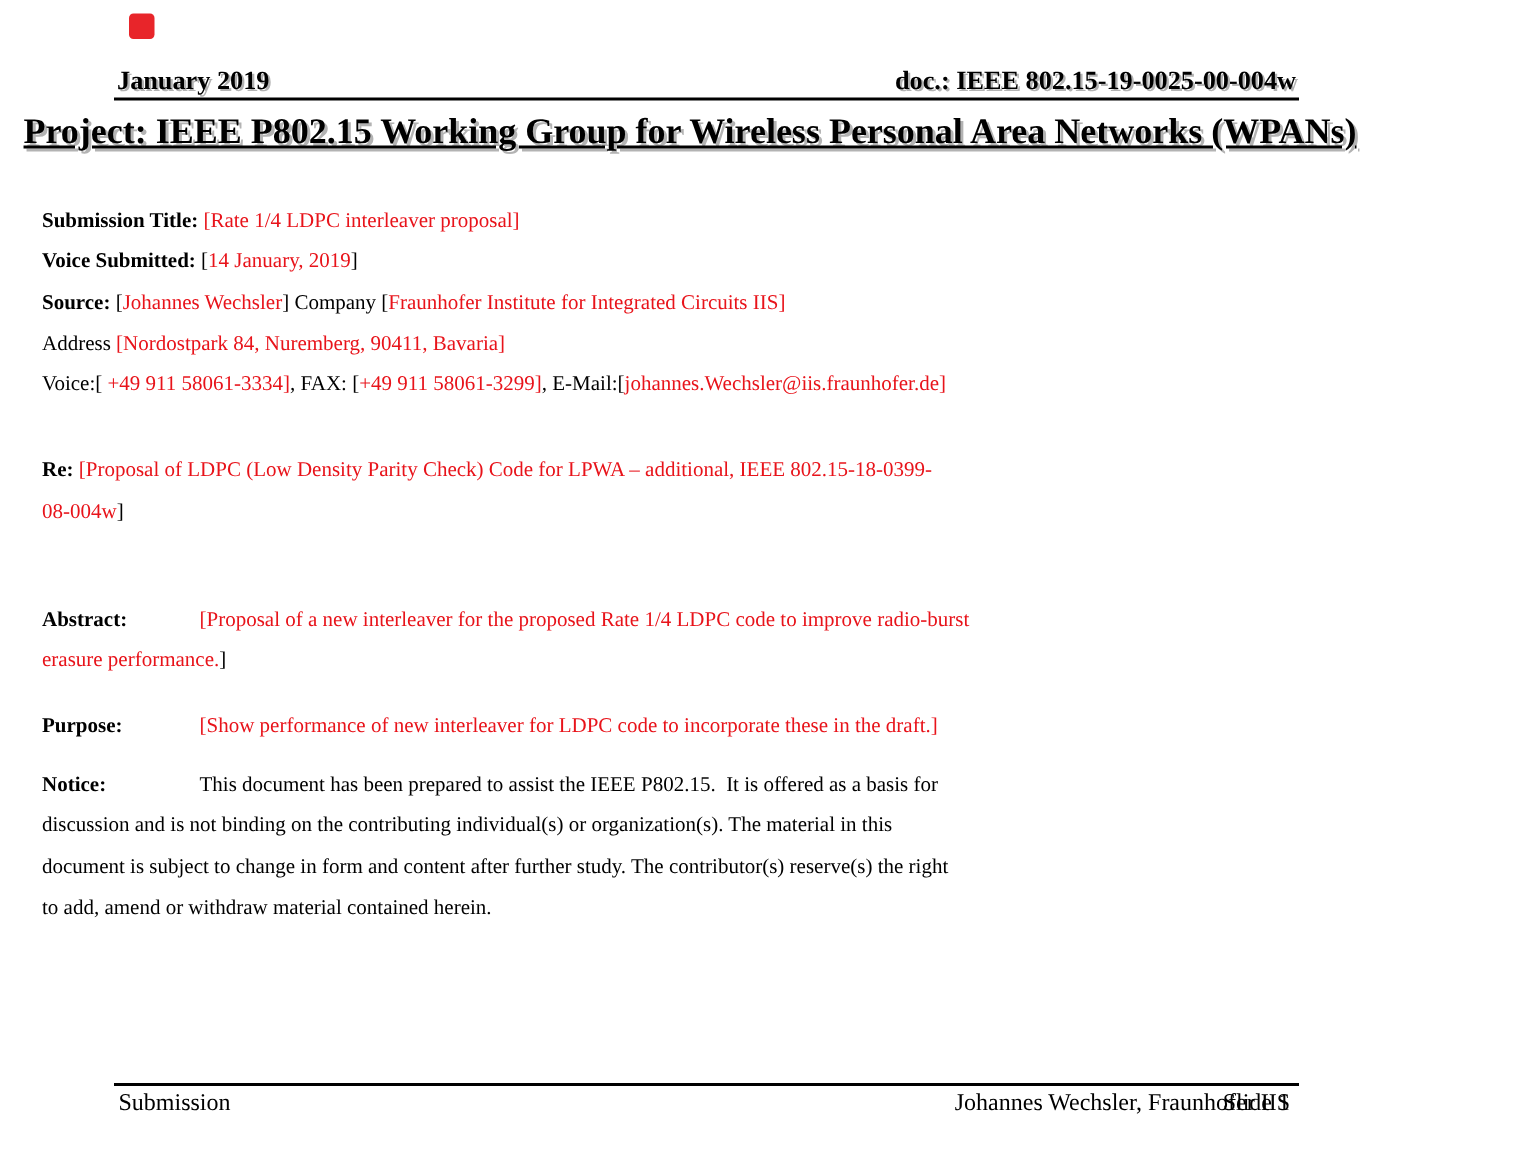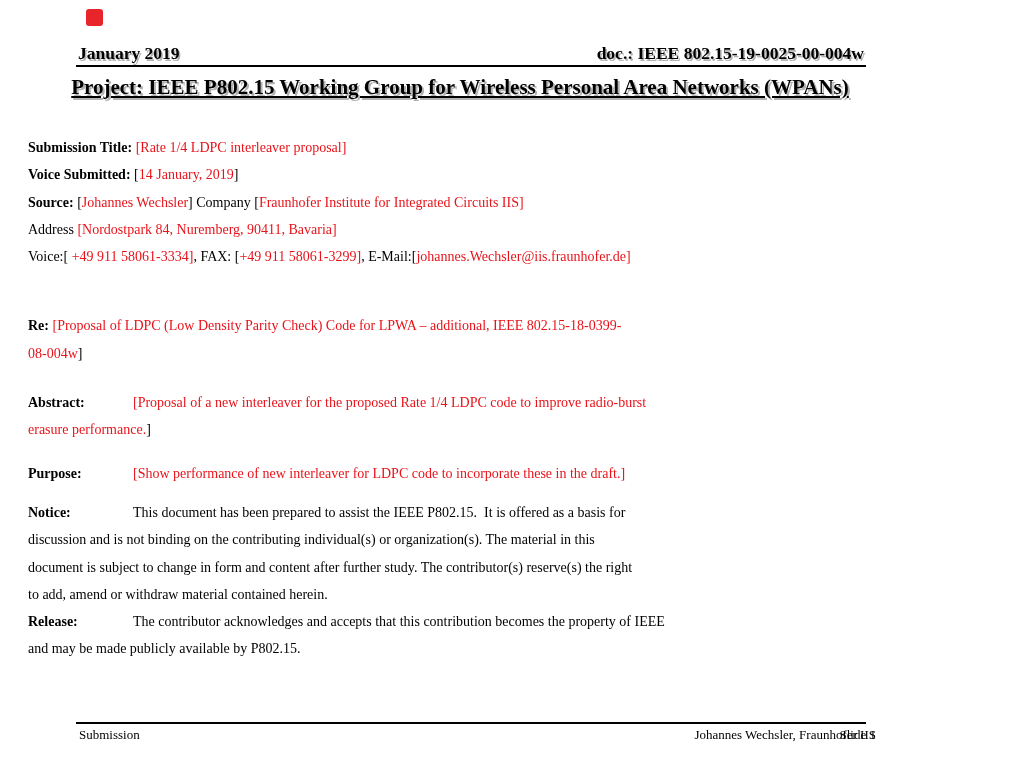--- a/index.html
+++ b/index.html
@@ -10,38 +10,38 @@
   
   .corner-marker{position:absolute;left:86px;top:9px;width:17px;height:17px;border-radius:3px;}
   
   .hdr{position:absolute;left:76px;right:54px;top:44px;height:21px;border-bottom:2px solid #000;}
   .hdr-date{position:absolute;left:2px;bottom:1px;font-size:17.5px;font-weight:bold;
             text-shadow:1.5px 1.5px 0 #b3b3b3;}
   .hdr-doc{position:absolute;right:2px;bottom:1px;font-size:17.5px;font-weight:bold;
            text-shadow:1.5px 1.5px 0 #b3b3b3;margin-left:44px;}
   
   .ttl{position:absolute;left:0;right:0;top:75px;text-align:center;
-       font-size:21px;font-weight:bold;text-decoration:underline;
+       font-size:24px;font-weight:bold;text-decoration:underline;
        text-shadow:2px 2px 0 #b3b3b3;white-space:nowrap;}
   
   .body-text{position:absolute;left:28px;top:134px;width:990px;
              font-size:14px;line-height:27.3px;}
   .line{white-space:pre;}
   .seg-p{}
   .seg-b{font-weight:bold;}
   .seg-r{color:var(--red,#e8131a);}
   .seg-bt{font-weight:bold;display:inline-block;width:105px;}
-  .pg-re-block{margin-top:42px;}
-  .pg-abstract-block{margin-top:22px;}
+  .pg-re-block{margin-top:30px;}
+  .pg-abstract-block{margin-top:45px;}
   .pg-purpose-block{margin-top:16px;}
   .pg-notice-block{margin-top:12px;}
   .pg-release-block{margin-top:0;}
   
   .ftr-rule{position:absolute;left:76px;right:54px;top:722px;border-top:2px solid #000;}
-  .ftr{position:absolute;left:76px;right:44px;top:727px;height:22px;font-size:13px;}
+  .ftr{position:absolute;left:76px;right:60px;top:727px;height:22px;font-size:16px;}
   .ftr-left{position:absolute;left:3px;top:0;}
   .ftr-center{position:absolute;left:0;right:0;top:0;text-align:right;}
   .ftr-right{position:absolute;right:0;top:0;}
 </style>
 </head>
 <body>
 
 <div class="slide" style="background: rgb(255, 255, 255);">
 
   <div class="corner-marker" style="background: rgb(232, 37, 42);"></div>
@@ -71,24 +71,20 @@
       </div>
       <div class="para pg-purpose-block">
         <div class="line"><span class="seg-bt">Purpose:</span><span class="seg-r">[Show performance of new interleaver for LDPC code to incorporate these in the draft.]</span></div>
       </div>
       <div class="para pg-notice-block">
         <div class="line"><span class="seg-bt">Notice:</span><span class="seg-p">This document has been prepared to assist the IEEE P802.15.  It is offered as a basis for</span></div>
         <div class="line"><span class="seg-p">discussion and is not binding on the contributing individual(s) or organization(s). The material in this</span></div>
         <div class="line"><span class="seg-p">document is subject to change in form and content after further study. The contributor(s) reserve(s) the right</span></div>
         <div class="line"><span class="seg-p">to add, amend or withdraw material contained herein.</span></div>
       </div>
-      <div class="para pg-release-block">
-        <div class="line"><span class="seg-bt">Release:</span><span class="seg-p">The contributor acknowledges and accepts that this contribution becomes the property of IEEE</span></div>
-        <div class="line"><span class="seg-p">and may be made publicly available by P802.15.</span></div>
-      </div>
     </div>
 
   <div class="ftr-rule"></div>
   <div class="ftr">
     <span class="ftr-left">Submission</span>
     <span class="ftr-center">Slide 1</span>
     <span class="ftr-right">Johannes Wechsler, Fraunhofer IIS</span>
   </div>
 
 </div>

